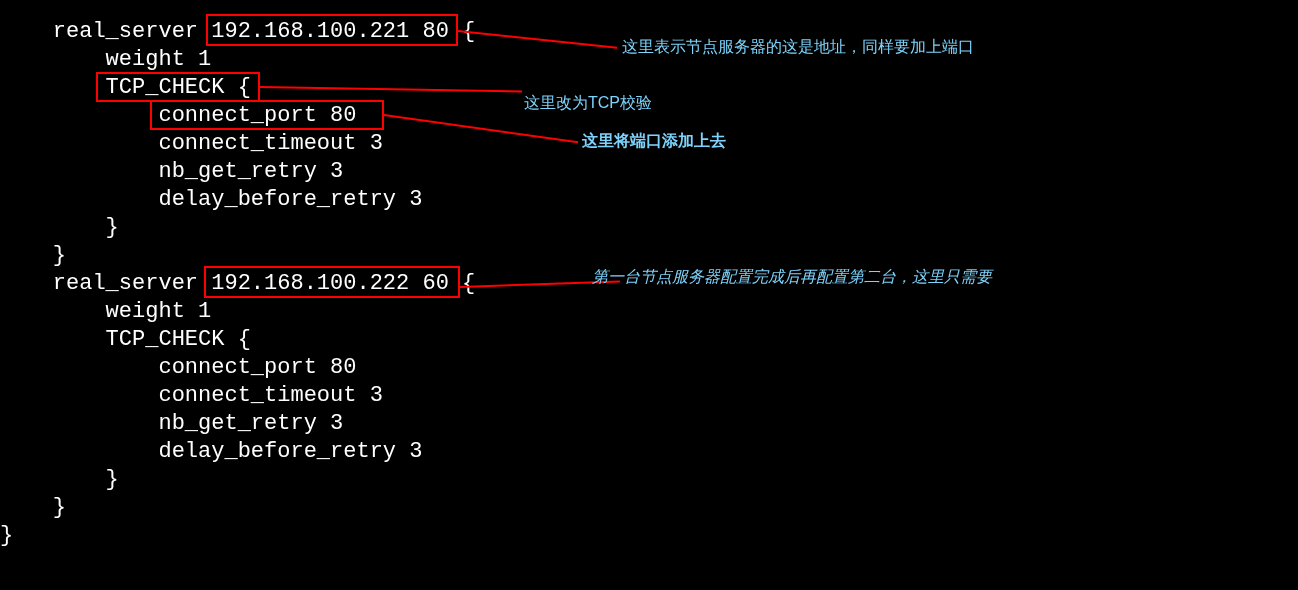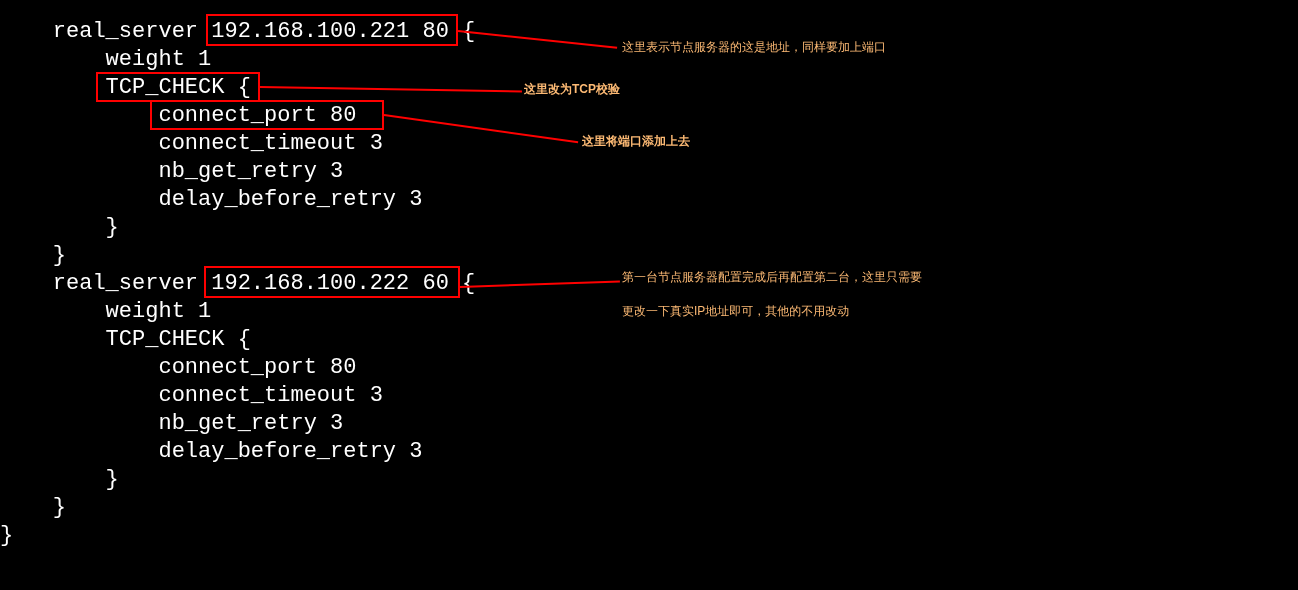--- a/index.html
+++ b/index.html
@@ -10,23 +10,23 @@
   }
   .canvas{position:relative;width:1298px;height:590px;}
   .code{
     position:absolute;top:18px;left:0;
     white-space:pre;
   }
   .hl{
     position:absolute;border:2px solid #ff0000;box-sizing:border-box;
   }
   .ann{
-    position:absolute;color:#fdba74;
+    position:absolute;color:#7dd3fc;
     font-family:"Microsoft YaHei","SimSun",sans-serif;
-    font-size:12px;line-height:30px;
+    font-size:16px;line-height:30px;
   }
   .line{
     position:absolute;background:#ff0000;height:2px;transform-origin:left center;
   }
 </style>
 </head>
 <body>
 
 <div class="canvas">
 
@@ -54,18 +54,17 @@
   <div class="hl" style="top:72px;left:96px;width:164px;height:30px;"></div>
   <div class="hl" style="top:100px;left:150px;width:234px;height:30px;"></div>
   <div class="hl" style="top:266px;left:204px;width:256px;height:32px;"></div>
 
   <div class="line" style="top:30px;left:458px;width:160px;transform:rotate(6deg);"></div>
   <div class="line" style="top:86px;left:260px;width:262px;transform:rotate(1deg);"></div>
   <div class="line" style="top:114px;left:384px;width:196px;transform:rotate(8deg);"></div>
   <div class="line" style="top:286px;left:460px;width:160px;transform:rotate(-2deg);"></div>
 
   <div class="ann" style="top:32px;left:622px;">这里表示节点服务器的这是地址，同样要加上端口</div>
-  <div class="ann" style="top:74px;left:524px;font-weight:bold;">这里改为TCP校验</div>
+  <div class="ann" style="top:88px;left:524px;">这里改为TCP校验</div>
   <div class="ann" style="top:126px;left:582px;font-weight:bold;">这里将端口添加上去</div>
-  <div class="ann" style="top:262px;left:622px;">第一台节点服务器配置完成后再配置第二台，这里只需要</div>
-  <div class="ann" style="top:296px;left:622px;">更改一下真实IP地址即可，其他的不用改动</div>
+  <div class="ann" style="top:262px;left:592px;font-style:italic;">第一台节点服务器配置完成后再配置第二台，这里只需要</div>
 
 </div>
 
 </body></html>

